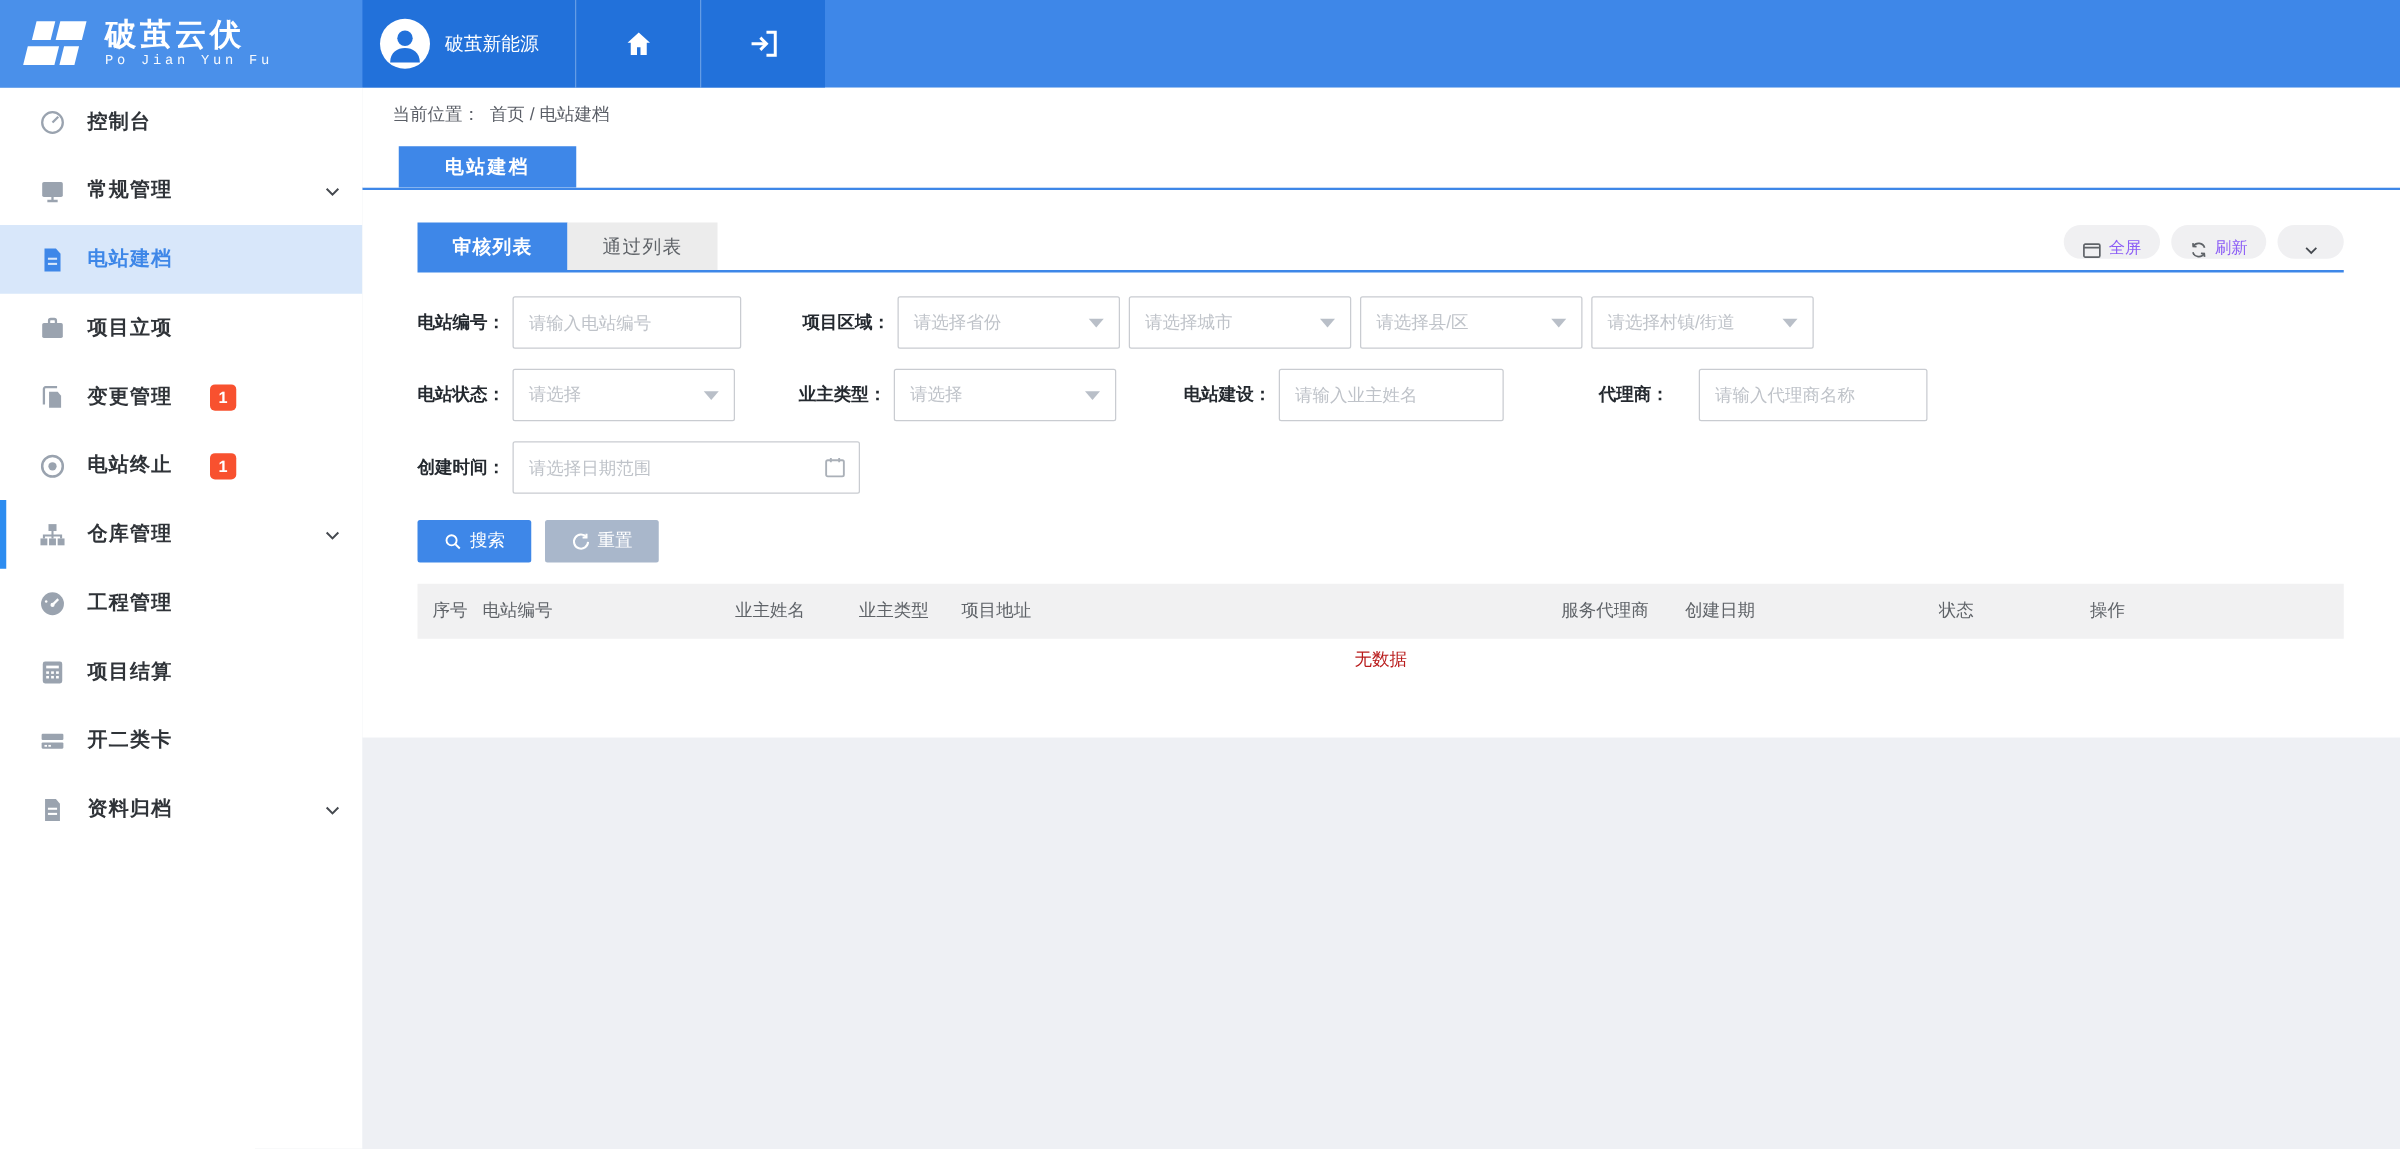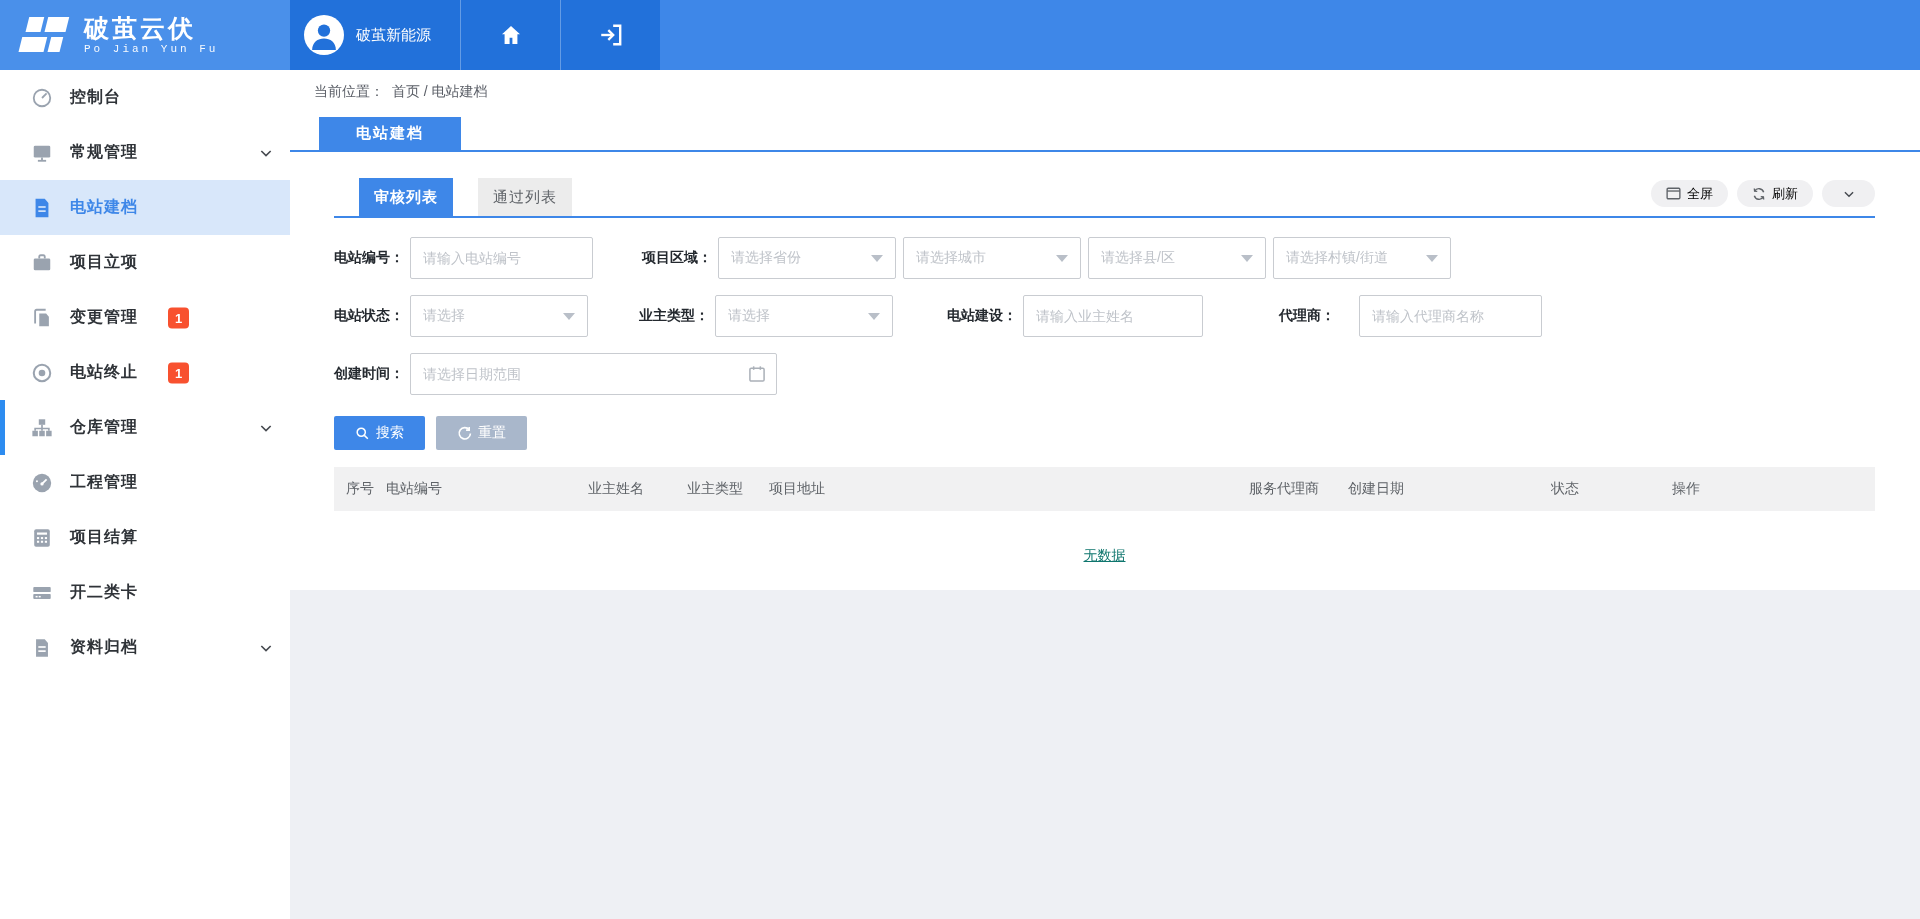--- a/index.html
+++ b/index.html
@@ -51,63 +51,63 @@
   .page-head { height:80px; background:#fff; position:relative; }
   .breadcrumb { position:absolute; left:24px; top:13px; font-size:14px; color:#5a5e66; }
   .breadcrumb .crumb-path { margin-left:4px; }
   .page-tab { position:absolute; left:29px; bottom:0; width:142px; height:33px; background:#3e87e8;
     color:#fff; font-size:15px; font-weight:bold; letter-spacing:2px;
     display:flex; align-items:center; justify-content:center; cursor:pointer; }
   .blue-line { height:2px; background:#3e87e8; }
 
   .panel { background:#fff; height:438px; padding:0 45px 0 44px; position:relative; }
   .tabs-row { position:relative; padding-top:26px; display:flex; border-bottom:2px solid #3e87e8; }
-  .tab { width:94px; height:38px; display:flex; align-items:center; justify-content:center;
-    font-size:15px; letter-spacing:1px; cursor:pointer;margin-left:25px; }
+  .tab { width:120px; height:38px; display:flex; align-items:center; justify-content:center;
+    font-size:15px; letter-spacing:1px; cursor:pointer; }
   .tab.active { background:#3e87e8; color:#fff; font-weight:bold; }
   .tab.inactive { background:#ececec; color:#5f6368; }
   .toolbar { position:absolute; right:0; bottom:9px; display:flex; gap:9px; align-items:center; }
-  .pill { height:27px; border-radius:14px; background:#f0f0f2; color:#000000; font-size:13px;
-    display:flex; align-items:center; gap:6px; padding:0 15px; cursor:pointer; white-space:nowrap; }
+  .pill { height:27px; border-radius:14px; background:#f0f0f2; color:#8b5cf6; font-size:13px;
+    display:flex; align-items:flex-end; gap:6px; padding:0 15px; cursor:pointer; white-space:nowrap; }
   .pill-caret { width:53px; justify-content:center; padding:0; }
   .pill svg { flex:0 0 auto; }
 
   .filter-form { margin-top:19px; }
   .f-row { display:flex; align-items:center; height:42px; margin-bottom:16px; }
   .f-label { font-size:14px; font-weight:bold; color:#24292f; white-space:nowrap; margin-right:6px; }
   .f-input { height:42px; border:1px solid #c9ccd1; border-radius:2px; padding:0 12px;
     font-size:14px; color:#333; width:183px; outline:none; background:#fff; }
   .f-input::placeholder { color:#bfc3c9; }
   .f-select { width:178px; height:42px; border:1px solid #c9ccd1; border-radius:2px; background:#fff;
     display:flex; align-items:center; justify-content:space-between; padding:0 12px;
     font-size:14px; color:#bfc3c9; cursor:pointer; }
   .caret-down { width:0; height:0; border-left:6px solid transparent; border-right:6px solid transparent;
     border-top:7px solid #b9bfc8; }
   .ml49 { margin-left:49px; } .ml51 { margin-left:51px; } .ml54 { margin-left:54px; }
   .ml48 { margin-left:76px; } .ml18 { margin-left:18px; } .ml7 { margin-left:7px; }
   .date-wrap { position:relative; }
-  .date-input { width:367px; padding-right:38px; }
+  .date-input { width:278px; padding-right:38px; }
   .calendar-icon { position:absolute; right:10px; top:50%; transform:translateY(-50%);
     width:20px; height:20px; color:#aab0b8; }
 
   .btn-row { display:flex; margin-top:21px; }
   .btn { width:91px; height:34px; border:none; border-radius:2px; color:#fff; font-size:14px;
     display:flex; align-items:center; justify-content:center; gap:6px; cursor:pointer;
     font-family:inherit; }
   .btn-search { background:#3e87e8; }
   .btn-reset { background:#a9b7cb; margin-left:11px; }
 
   .table { margin-top:17px; }
   .thead { height:44px; background:#f1f1f2; display:flex; align-items:center;
     color:#5f6368; font-size:14px; padding-left:12px; }
   .th { flex:0 0 auto; white-space:nowrap; overflow:hidden; }
   .th-0{width:40px;} .th-1{width:202px;} .th-2{width:99px;} .th-3{width:82px;} .th-4{width:480px;}
   .th-5{width:99px;} .th-6{width:203px;} .th-7{width:121px;} .th-8{flex:1;}
-  .tbody-empty { height:81px; display:flex; justify-content:center; padding-top:36px;
-    color:#0f766e; font-size:14px;text-decoration:underline; }
+  .tbody-empty { height:81px; display:flex; justify-content:center; padding-top:8px;
+    color:#b91c1c; font-size:14px; }
 
   svg { display:block; }
 </style>
 </head>
 <body>
 
 <header class="topbar">
   <div class="logo-section">
     <svg class="logo-mark" viewBox="0 0 56 42">
       <g transform="skewX(-14)" fill="#fff">

